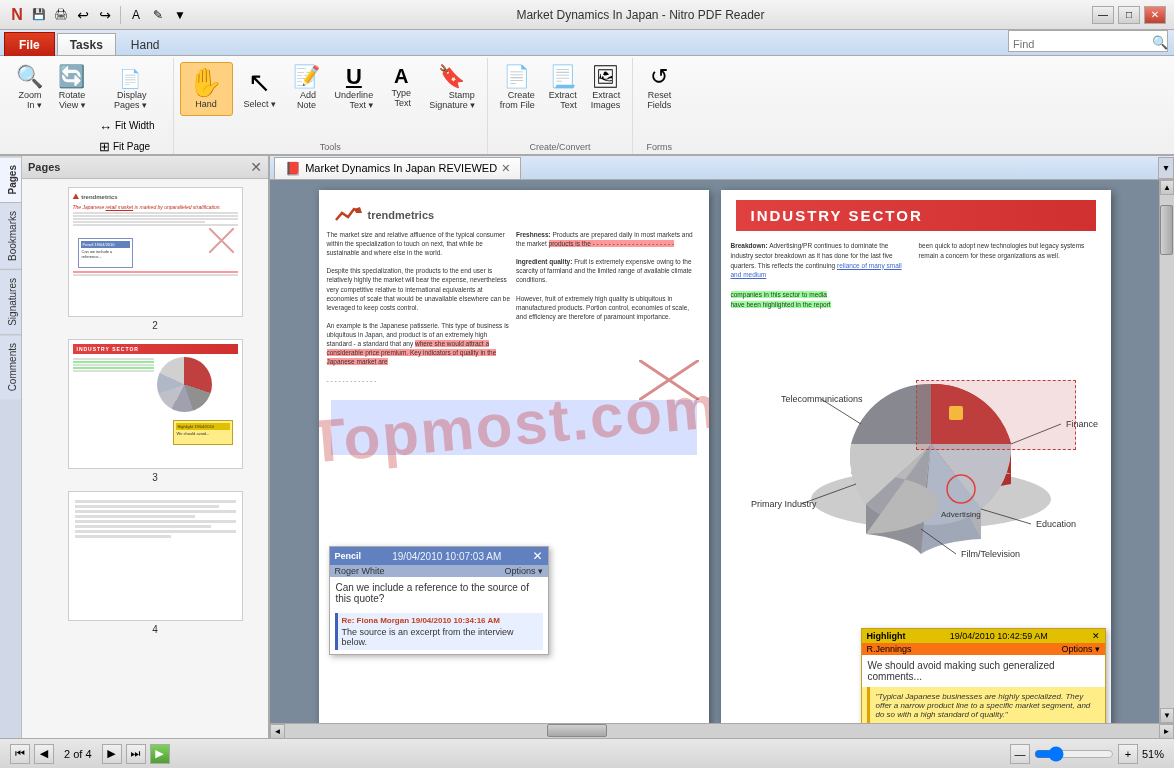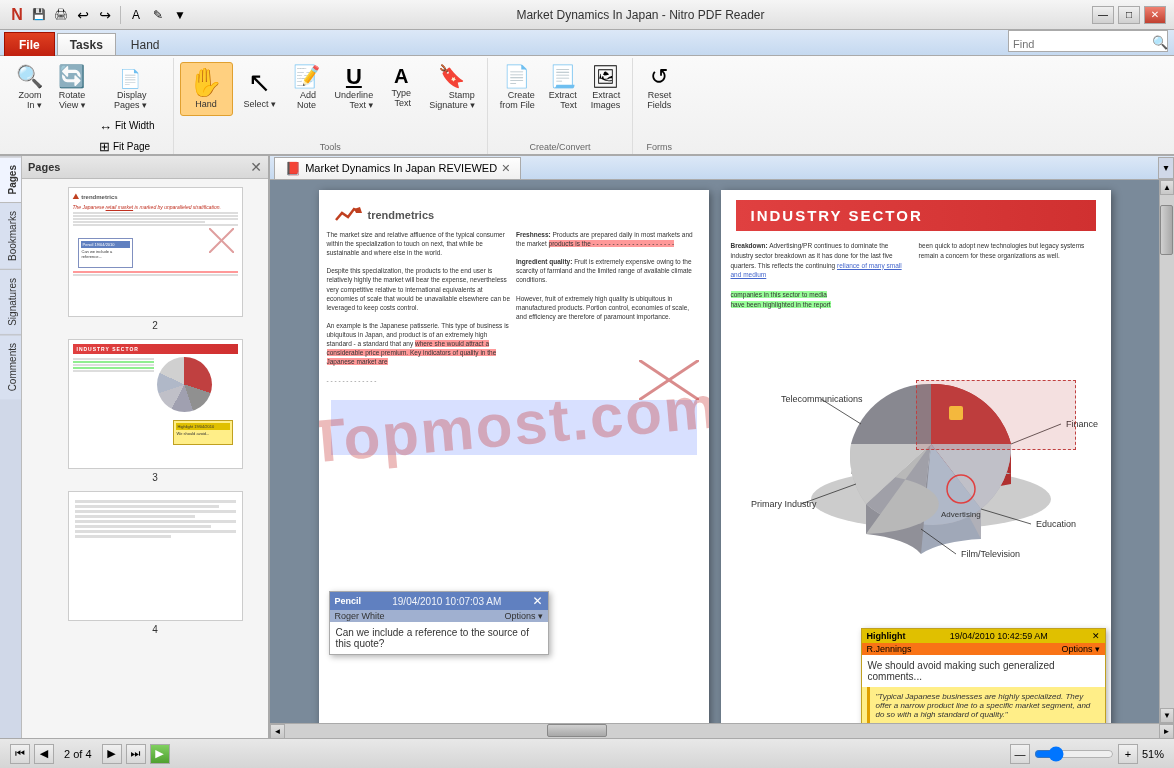--- a/index.html
+++ b/index.html
@@ -665,20 +665,24 @@
               <div class="ann-header">
                 <span class="ann-header-title">Pencil</span>
                 <span class="ann-header-meta">19/04/2010 10:07:03 AM</span>
                 <span class="ann-close">✕</span>
               </div>
               <div class="ann-subheader">
                 <span>Roger White</span>
                 <span style="cursor:pointer;">Options ▾</span>
               </div>
               <div class="ann-body">Can we include a reference to the source of this quote?</div>
+              <div class="ann-reply">
+                <div class="ann-reply-header">Re: Fiona Morgan 19/04/2010 10:34:16 AM</div>
+                <div class="ann-reply-body">The source is an excerpt from the interview below.</div>
+              </div>
             </div>
 
             <div style="position:absolute;top:170px;right:10px;opacity:0.6;pointer-events:none;">
               <svg width="60" height="40">
                   <line x1="0" y1="0" x2="60" y2="40" stroke="#c04040" stroke-width="3"></line>
                   <line x1="60" y1="0" x2="0" y2="40" stroke="#c04040" stroke-width="3"></line>
                 </svg>
             </div>
           </div>
 

